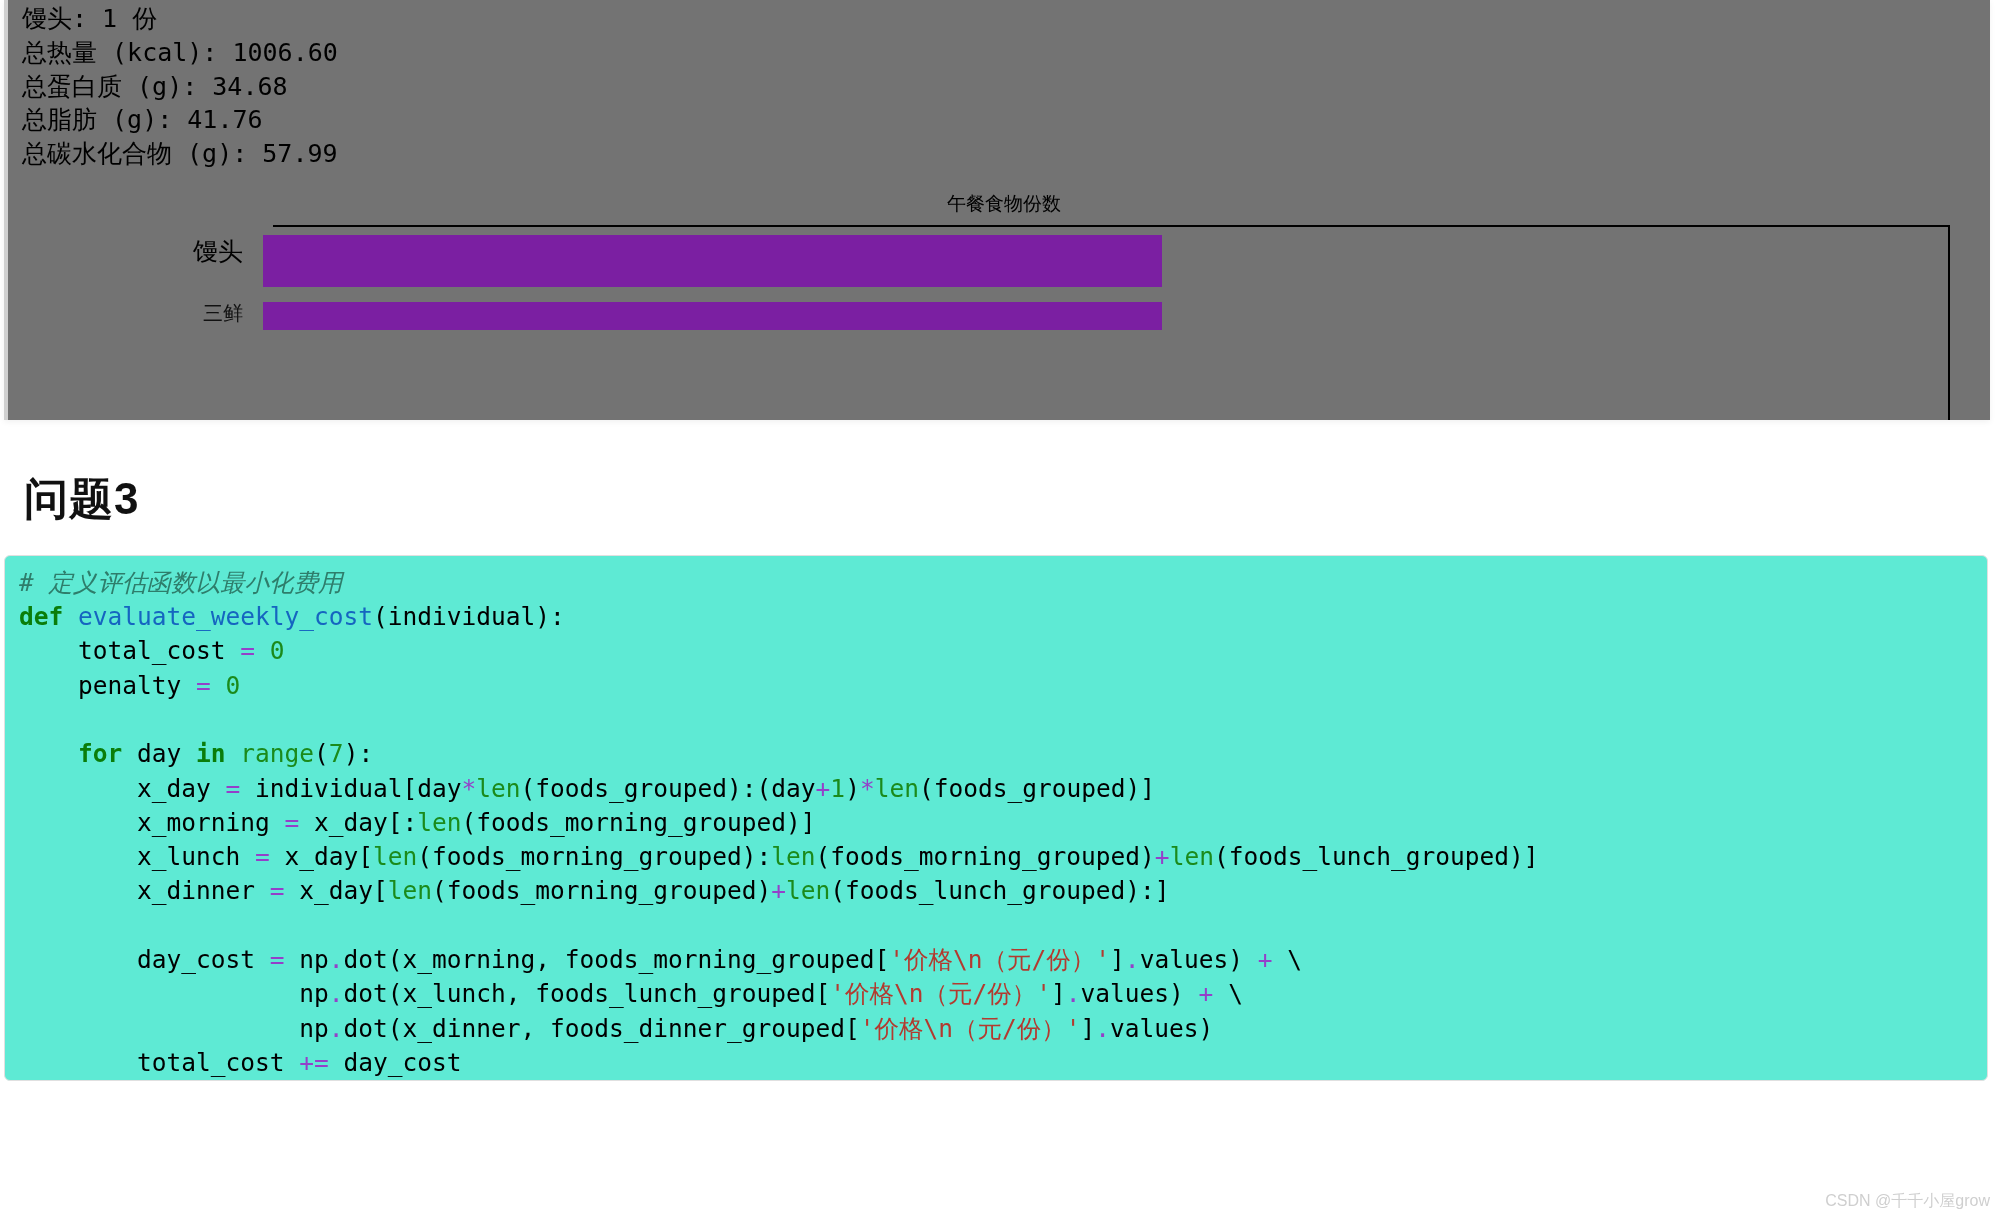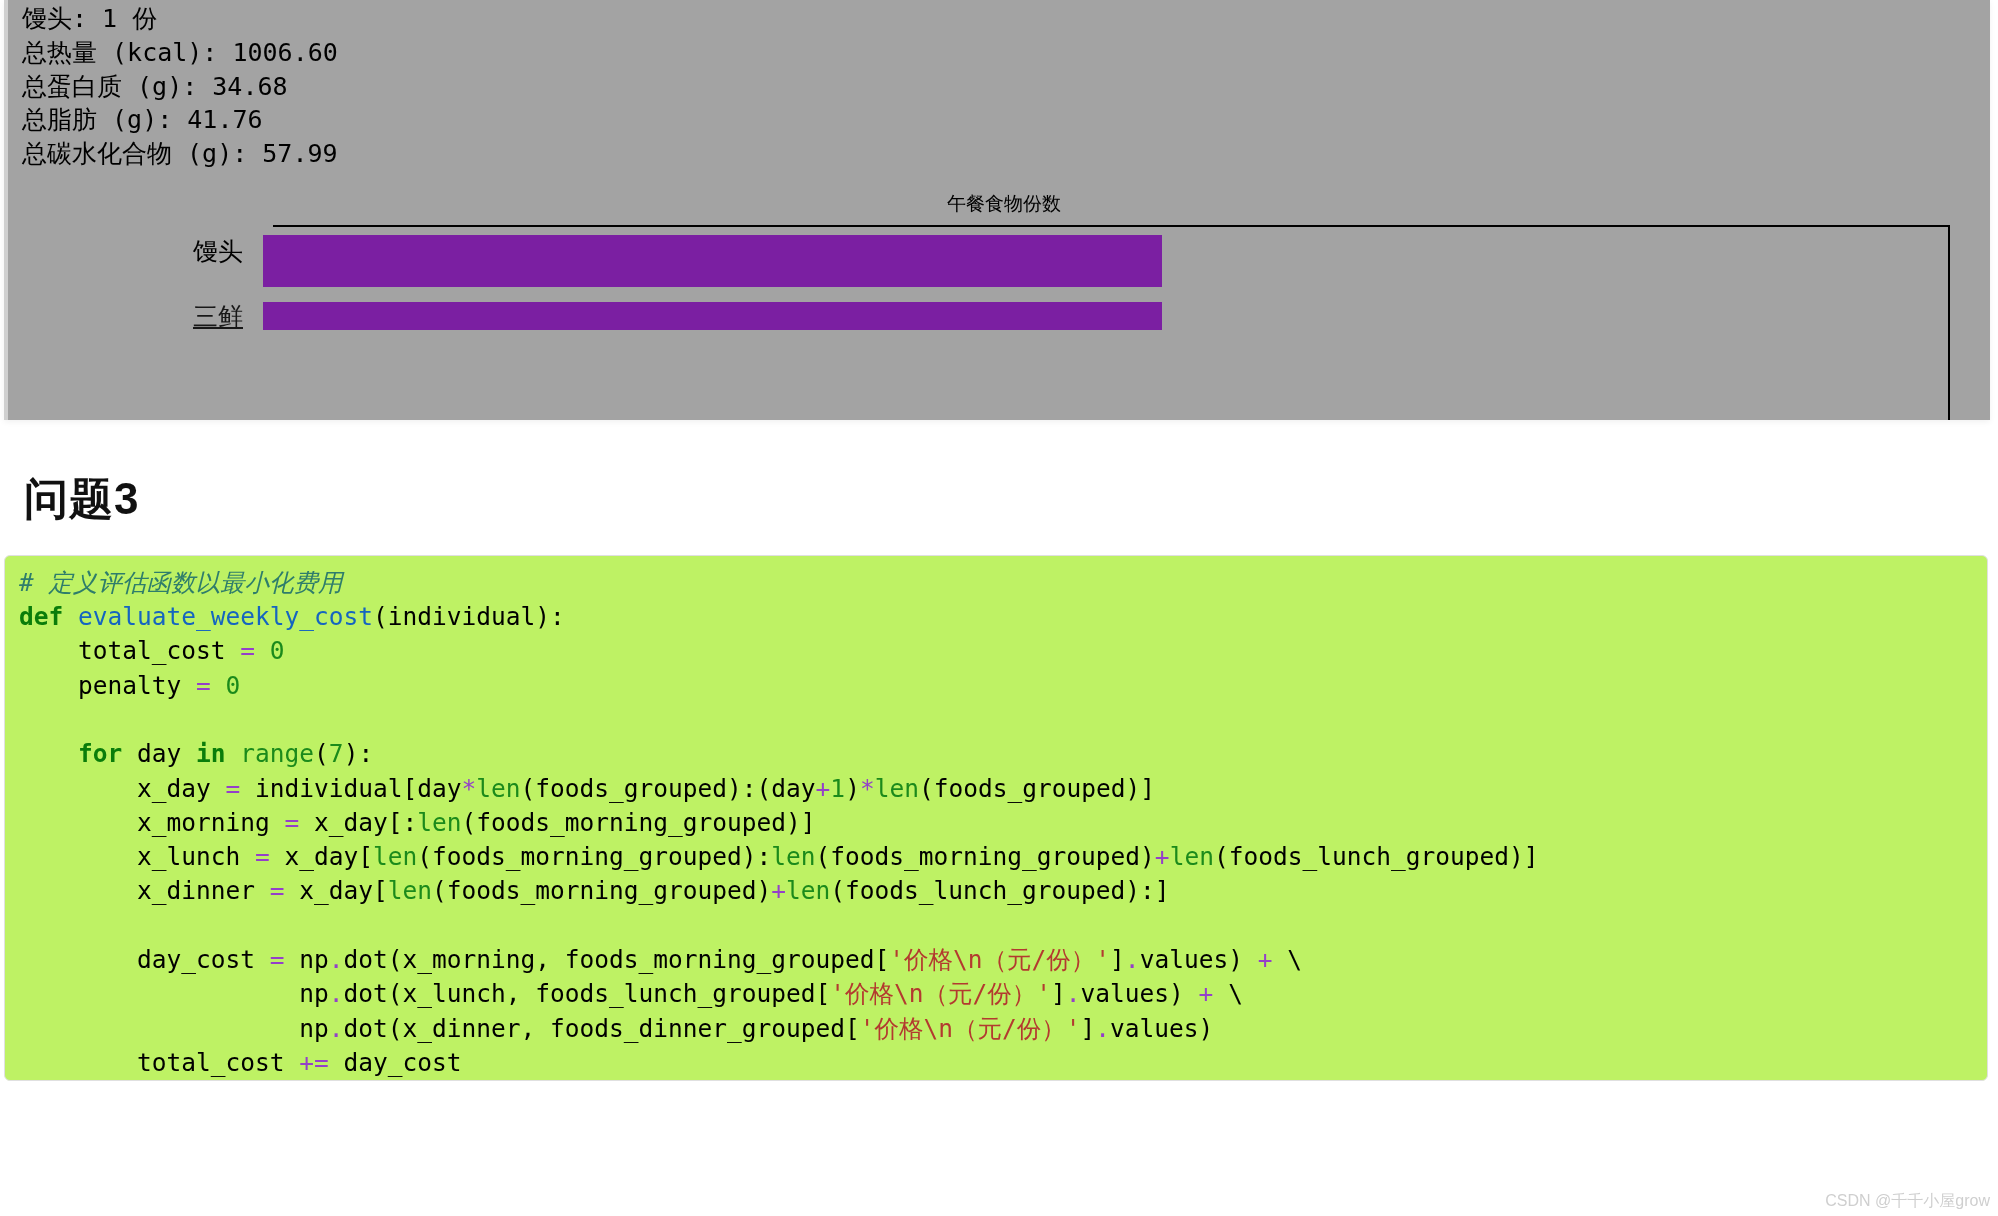--- a/index.html
+++ b/index.html
@@ -10,21 +10,21 @@
     font-family: -apple-system, BlinkMacSystemFont, "Segoe UI", Arial, "PingFang SC", "Microsoft YaHei", sans-serif;
     color: #000;
   }
   .page { width: 1998px; height: 1216px; position: relative; }
 
   
   .output-cell {
     position: relative;
     margin: 0 8px 0 4px;
     border-left: 4px solid #d0d0d0;
-    background: #a3a3a3;
+    background: #737373;
     box-shadow: 0 2px 6px rgba(0,0,0,0.06);
     padding: 0 0 0 10px;
   }
   .output-text {
     font-family: ui-monospace, SFMono-Regular, Menlo, Consolas, "DejaVu Sans Mono", monospace;
     font-size: 25px;
     line-height: 1.35;
     white-space: pre;
     padding: 2px 0 4px 4px;
     color: #000;
@@ -75,21 +75,21 @@
     font-size: 44px;
     font-weight: 700;
     margin: 50px 0 26px 24px;
     color: #111;
     letter-spacing: 1px;
   }
 
   
   .code-cell {
     margin: 0 10px 0 4px;
-    background: #bef264;
+    background: #5eead4;
     border: 1px solid #e0e0e0;
     border-radius: 6px;
     padding: 10px 14px 0 14px;
     overflow: hidden;
   }
   .code {
     font-family: ui-monospace, SFMono-Regular, Menlo, Consolas, "DejaVu Sans Mono", monospace;
     font-size: 24.5px;
     line-height: 1.40;
     white-space: pre;
@@ -127,21 +127,21 @@
     <div class="chart-wrap">
       <div class="chart-title">午餐食物份数</div>
       <div style="position:relative;">
         <div class="chart-axes"></div>
         <div style="position:absolute; left:0; right:20px; top:0;">
           <div class="chart-row">
             <div class="chart-label">馒头</div>
             <div class="chart-bar" style="width:47%;"></div>
           </div>
           <div class="chart-row partial" style="height:30px; margin-bottom:0;">
-            <div class="chart-label" style="opacity:.85; font-size:25px;text-decoration:underline;">三鲜</div>
+            <div class="chart-label" style="opacity:.85; font-size:20px;">三鲜</div>
             <div class="chart-bar" style="width:47%;"></div>
           </div>
         </div>
       </div>
     </div>
   </div>
 
   <div class="heading">问题3</div>
 
   <div class="code-cell">

